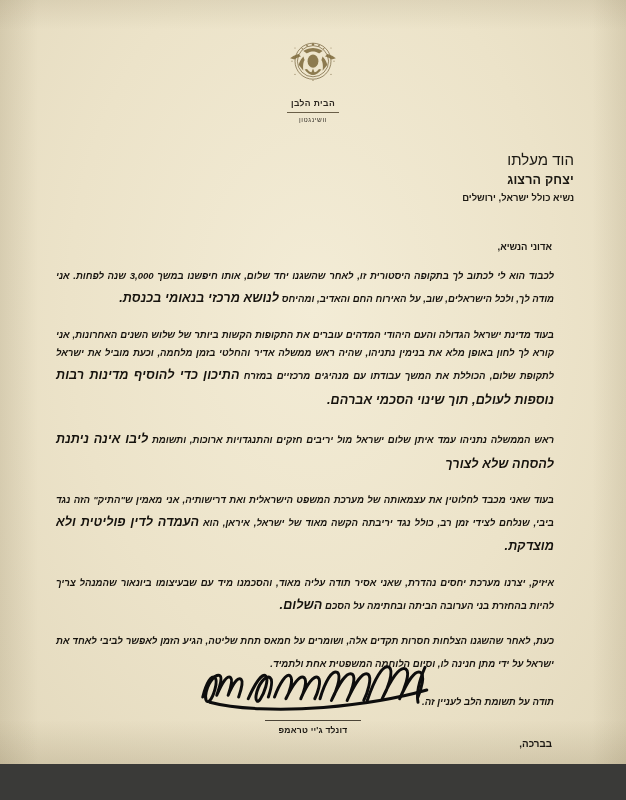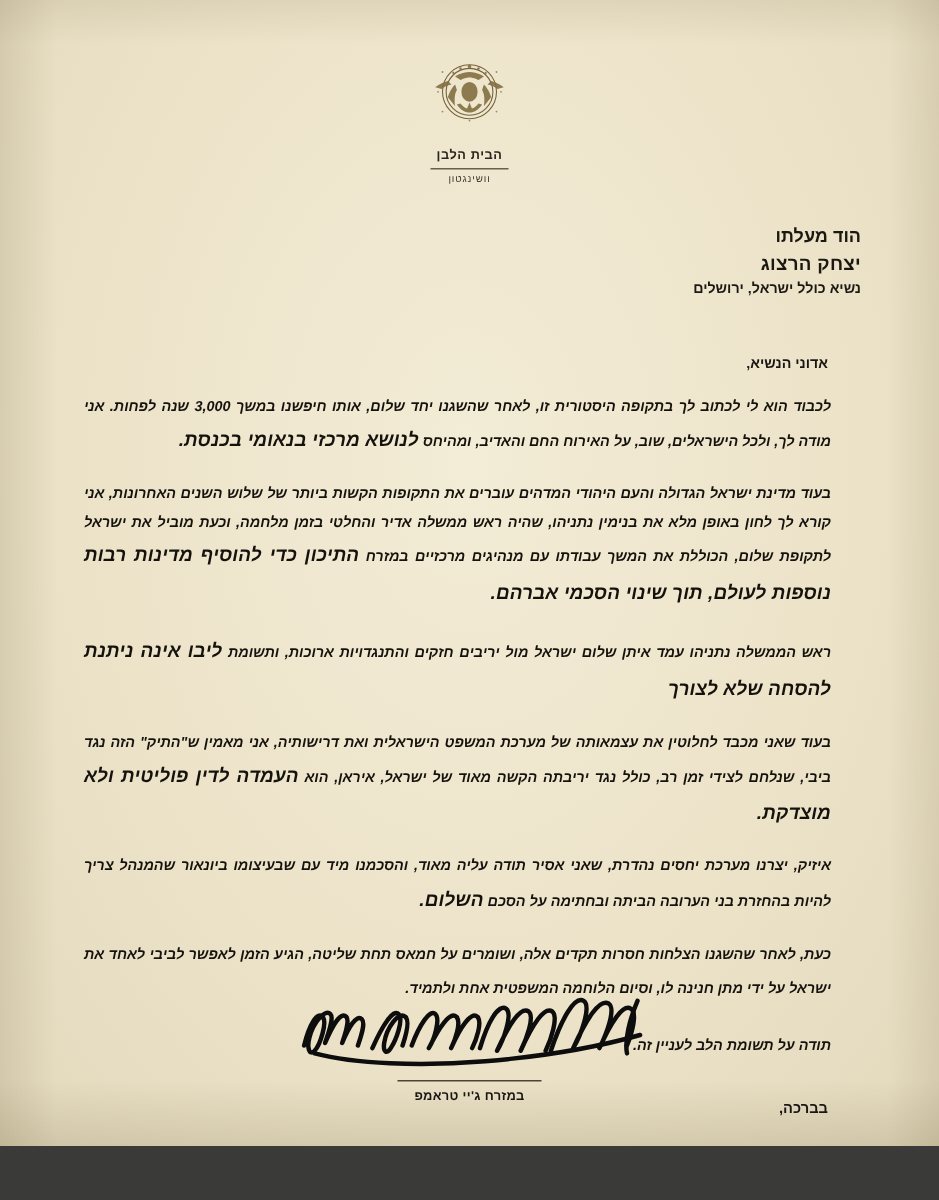--- a/index.html
+++ b/index.html
@@ -69,22 +69,22 @@
     right: 52px;
     top: 140px;
     direction: rtl;
     text-align: right;
   }
   .addressee {
     margin-top: 8px;
     line-height: 1.55;
   }
   .addressee div {
-    font-size: 12px;
-    font-weight: 700;
+    font-size: 15px;
+    font-weight: 400;
     color: #1b1812;
   }
   .addressee .a-name {
     font-size: 12.5px;
     font-weight: 700;
     letter-spacing: 0.2px;
   }
   .addressee .a-role {
     font-size: 9.5px;
     font-weight: 700;
@@ -244,16 +244,16 @@
         <path d="M34 56 c4 -16 10 -26 14 -22 c4 4 -2 22 -6 26 c-4 4 -6 -2 -4 -10 c3 -12 12 -22 16 -18 c3 3 -2 16 -4 22 c6 -14 12 -24 16 -20 c3 3 -1 14 -3 20 c5 -12 11 -22 15 -18 c3 3 -1 14 -3 20"></path>
         <path d="M86 58 c8 -18 16 -30 20 -26 c4 4 -2 20 -6 26 c-3 5 -6 3 -5 -4 c2 -12 11 -24 16 -20 c4 3 0 16 -2 22"></path>
         <path d="M116 56 c6 -16 14 -28 18 -24 c4 4 -1 20 -5 26 c8 -16 16 -28 21 -24 c4 4 -1 18 -4 24 c7 -16 15 -28 20 -24 c4 4 -1 18 -4 24"></path>
         <path d="M168 58 c6 -20 14 -34 20 -30 c5 4 -2 24 -7 32 c9 -20 18 -34 24 -30 c5 4 -2 22 -6 30 c9 -20 18 -34 24 -30 c5 4 -1 22 -5 30"></path>
         <path d="M222 60 c8 -24 18 -42 25 -38 c6 4 -2 26 -8 36 c10 -22 20 -38 27 -34 c6 4 -2 24 -7 34 c9 -20 18 -34 24 -30 c5 3 1 18 -3 28"></path>
         <path d="M42 62 c30 8 80 10 130 6 c48 -4 90 -12 118 -20"></path>
         <path d="M288 22 c-6 14 -10 30 -8 40"></path>
       </g>
     </svg>
     <div class="sig-rule"></div>
-    <div class="sig-name">במזרח ג'יי טראמפ</div>
+    <div class="sig-name">דונלד ג'יי טראמפ</div>
   </div>
 
 </div>
 
 </body></html>

